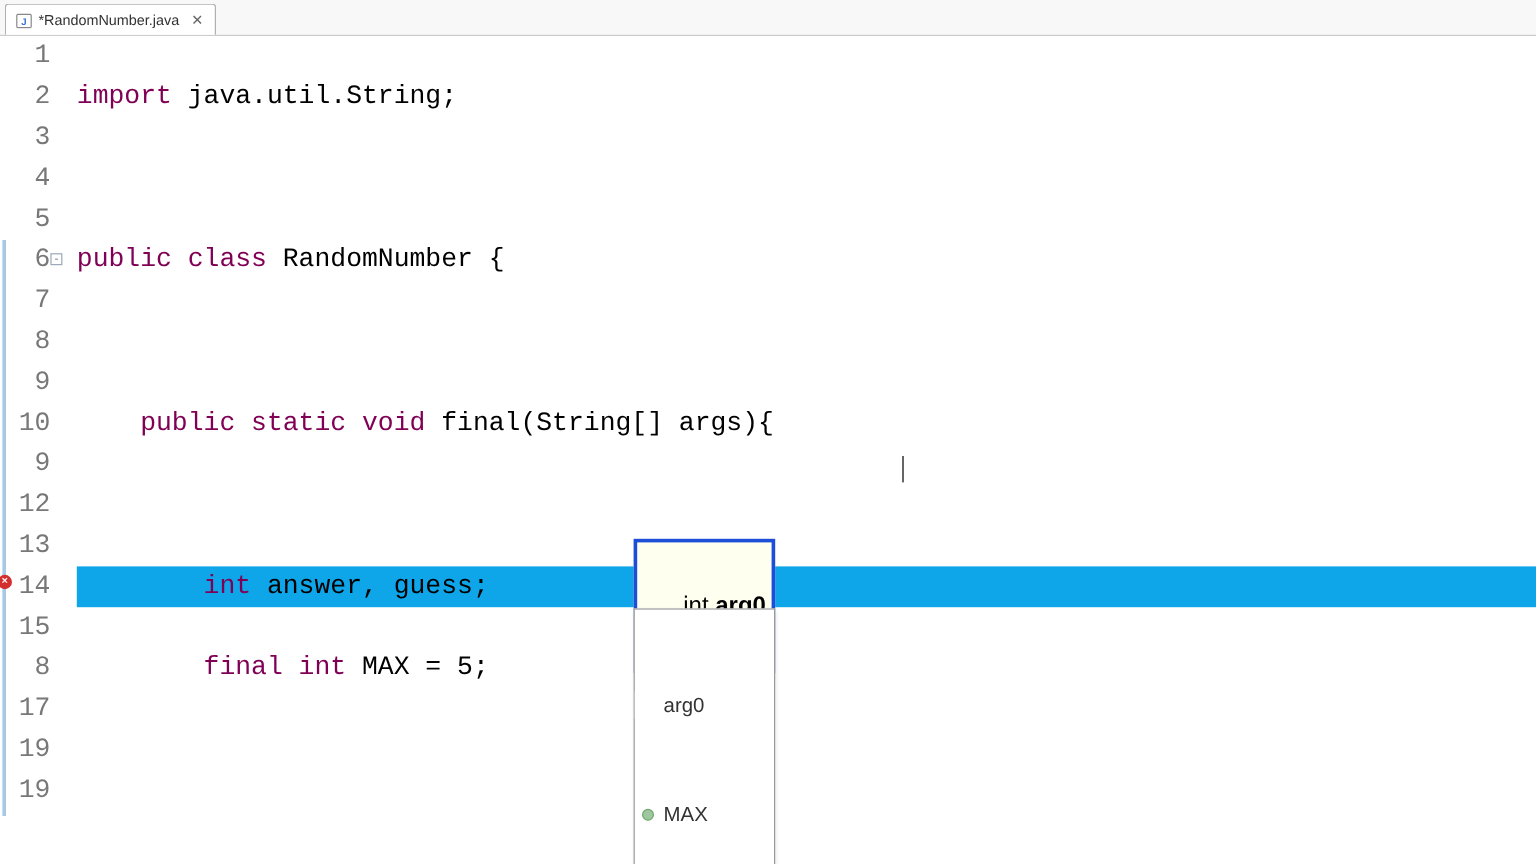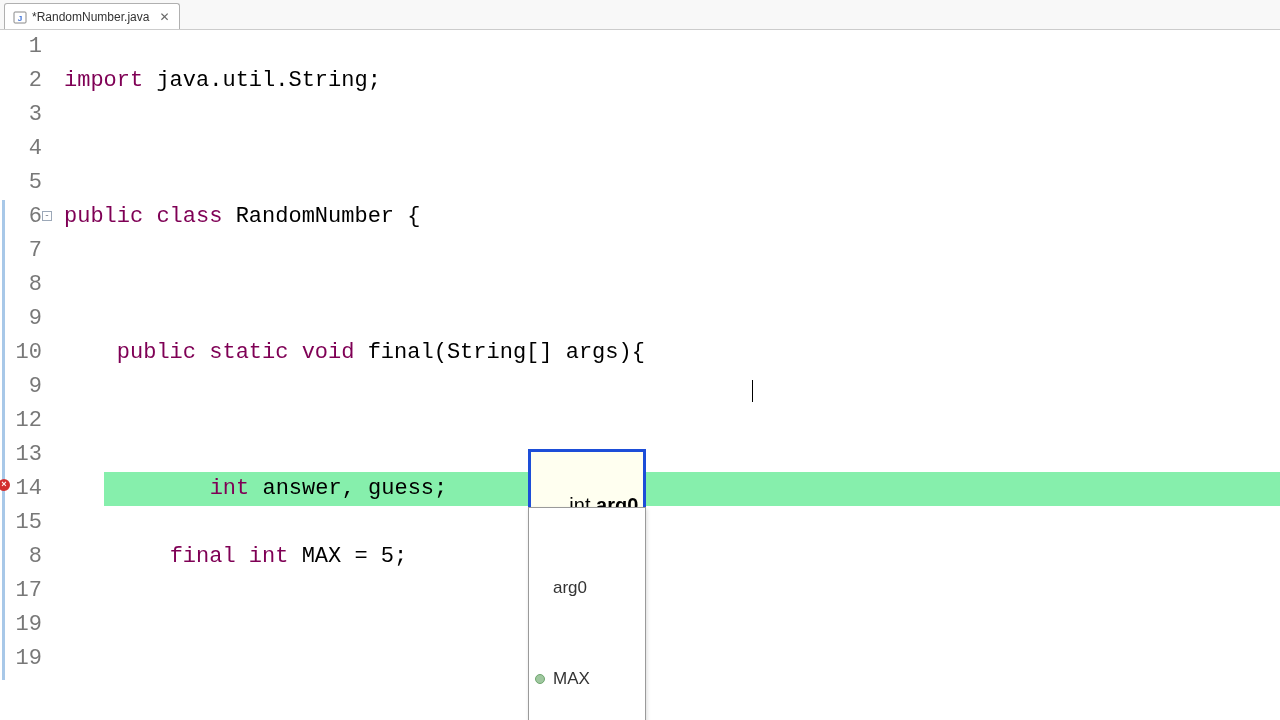--- a/index.html
+++ b/index.html
@@ -110,21 +110,21 @@
     flex: 1;
     position: relative;
     font-size: 22px;
     line-height: 34px;
     white-space: pre;
     padding-left: 12px;
     color: #000000;
   }
   .kw   { color: #7f0055; font-weight: normal; }
   .line { height: 34px; }
-  .hl-line { background: #86efac; margin-left: 40px; }
+  .hl-line { background: #0ea5e9; }
   .param-tooltip {
     position: absolute;
     border: 3px solid #1d4ed8;
     background: #fffff0;
     font-size: 20px;
     font-family: "Segoe UI", Tahoma, sans-serif;
     padding: 2px 5px;
     color: #000;
     z-index: 20;
   }

